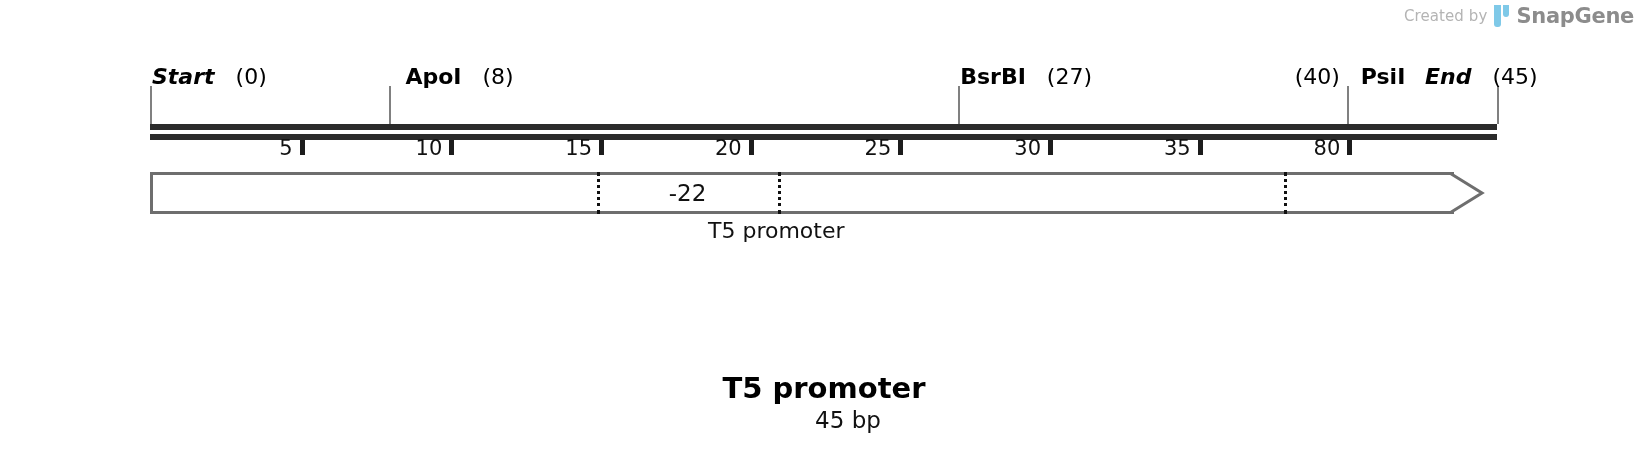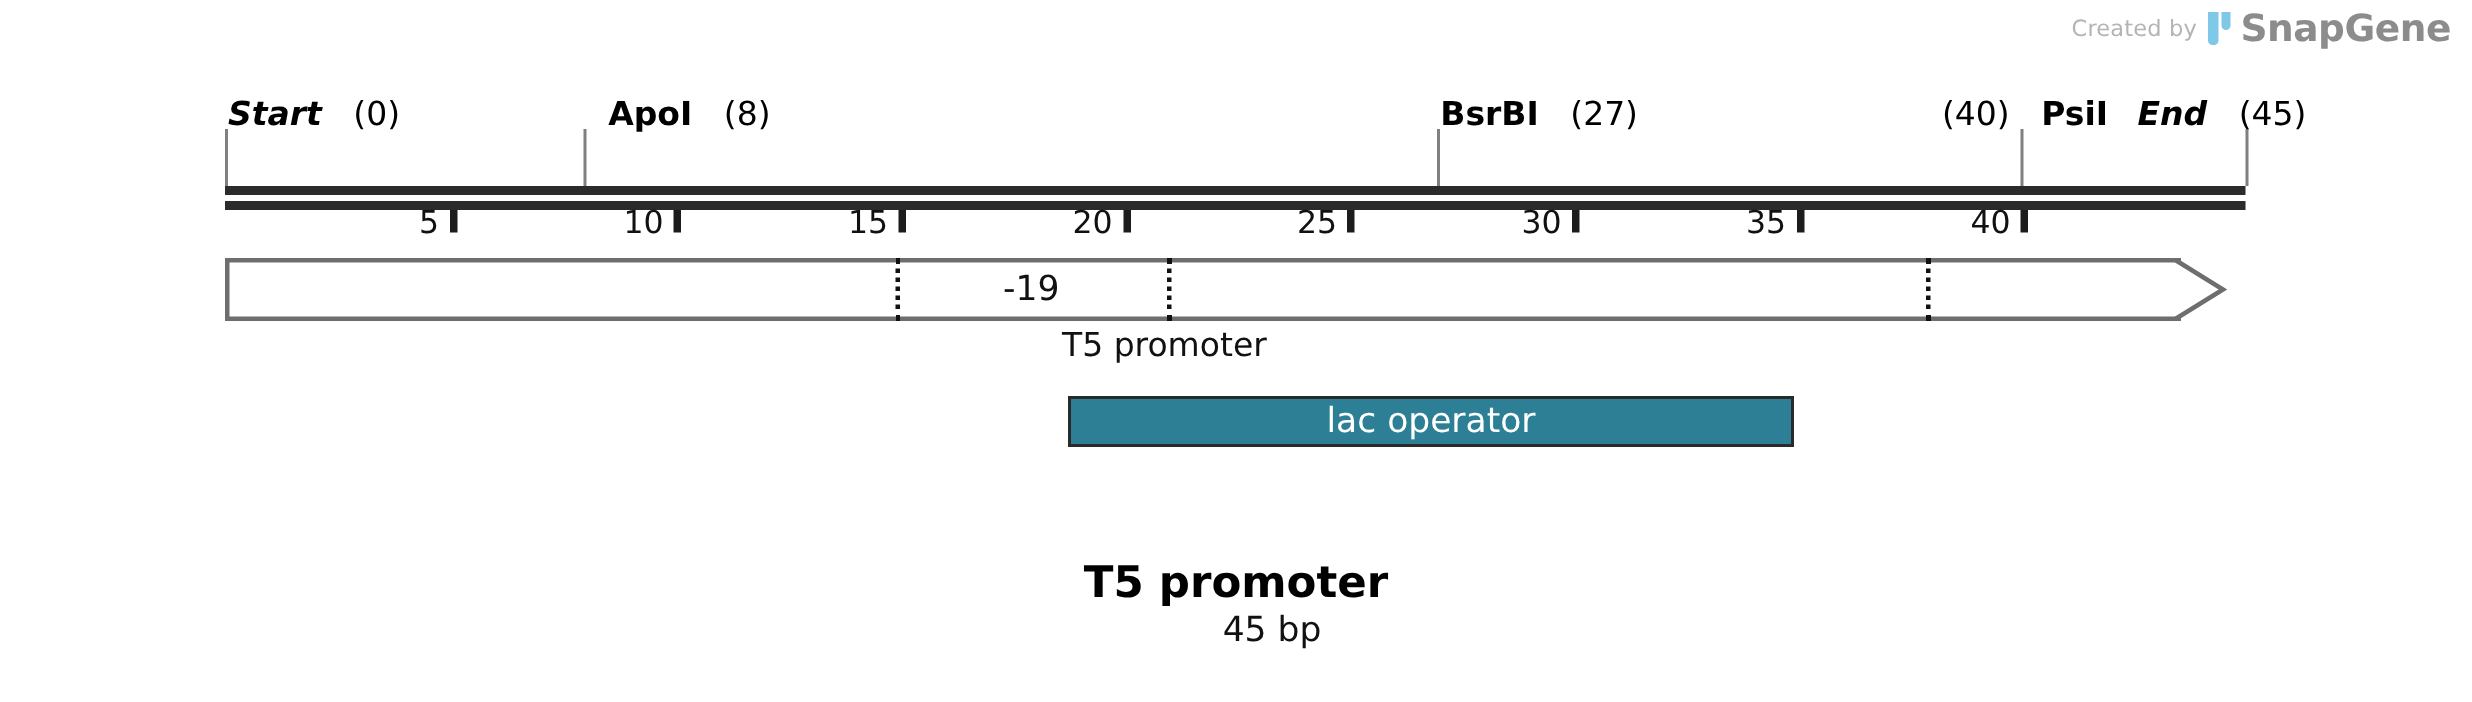--- a/index.html
+++ b/index.html
@@ -10,21 +10,21 @@
   }
   .stage{position:absolute;left:0;top:0;width:1648px;height:356px;}
 
   
   #watermark{
     position:absolute;right:14px;top:4px;
     display:flex;align-items:center;gap:7px;
     font-size:15px;color:#b4b4b4;letter-spacing:.1px;
   }
   #watermark .sg-name{
-    font-size:25px;font-weight:bold;color:#8c8c8c;letter-spacing:-.3px;
+    font-size:21px;font-weight:bold;color:#8c8c8c;letter-spacing:-.3px;
   }
   #watermark .sg-mark{
     position:relative;width:15px;height:22px;display:inline-block;
   }
   #watermark .sg-mark i{
     position:absolute;display:block;background:#7fc9e8;
   }
   #watermark .sg-mark i.a{left:0;top:0;width:7px;height:22px;border-radius:0 0 3px 3px;}
   #watermark .sg-mark i.b{left:9px;top:0;width:6px;height:12px;border-radius:0 0 3px 3px;}
 
@@ -161,40 +161,37 @@
       <div class="tk" style="left: 1048px;">
         <div class="mark"></div>
         <div class="num">30</div>
       </div>
       <div class="tk" style="left: 1197.67px;">
         <div class="mark"></div>
         <div class="num">35</div>
       </div>
       <div class="tk" style="left: 1347.33px;">
         <div class="mark"></div>
-        <div class="num">40</div>
+        <div class="num">80</div>
       </div>
     </div>
 
   <div id="promoter-arrow">
     <div class="shaft"></div>
     <div class="head">
       <svg width="48" height="56" viewBox="0 0 48 56" xmlns="http://www.w3.org/2000/svg">
         <polyline points="1.5,8.5 33,28 1.5,47.5" fill="none" stroke="#6e6e6e" stroke-width="3"></polyline>
       </svg>
     </div>
   <div class="divider" style="left: 447px;"></div>
       <div class="divider" style="left: 628px;"></div>
       <div class="divider" style="left: 1134px;"></div>
-      <div class="subreg-label" style="left: 447px; width: 181px;">-19</div>
+      <div class="subreg-label" style="left: 447px; width: 181px;">-22</div>
     </div>
   <div id="promoter-caption" style="left: 708px;">T5 promoter</div>
 
-  <div id="lac-operator" style="left: 712px; width: 484px; background: rgb(45, 127, 149); border-color: rgb(42, 42, 42);">
-    <span class="txt" style="color: rgb(255, 255, 255);">lac operator</span>
-  </div>
 
   <div id="title-block">
     <div class="t-main">T5 promoter</div>
     <div class="t-sub">45 bp</div>
   </div>
 
 </div>
 
 </body></html>

